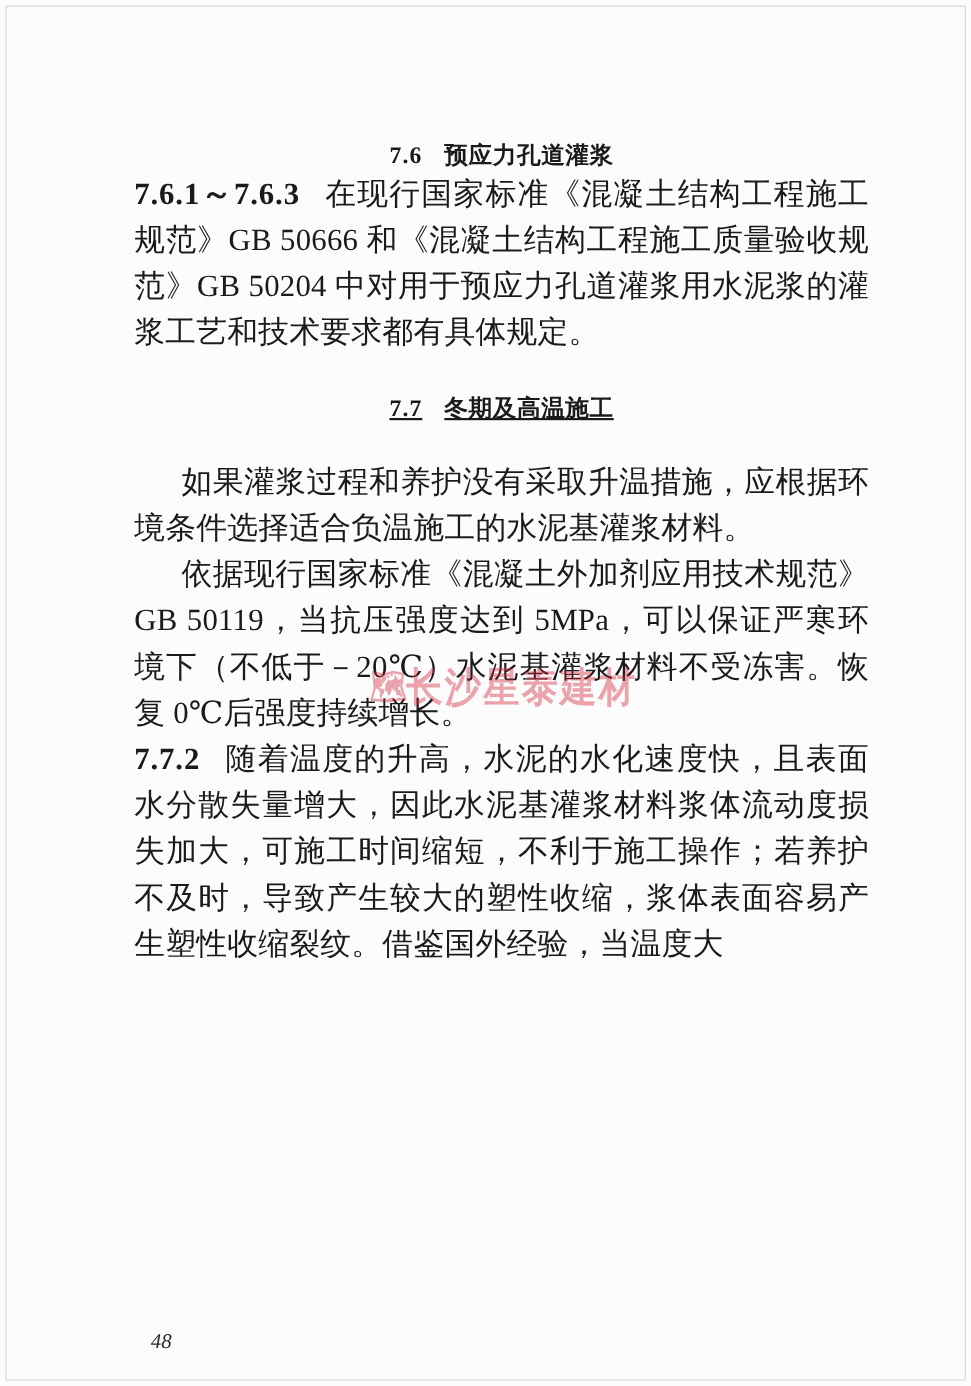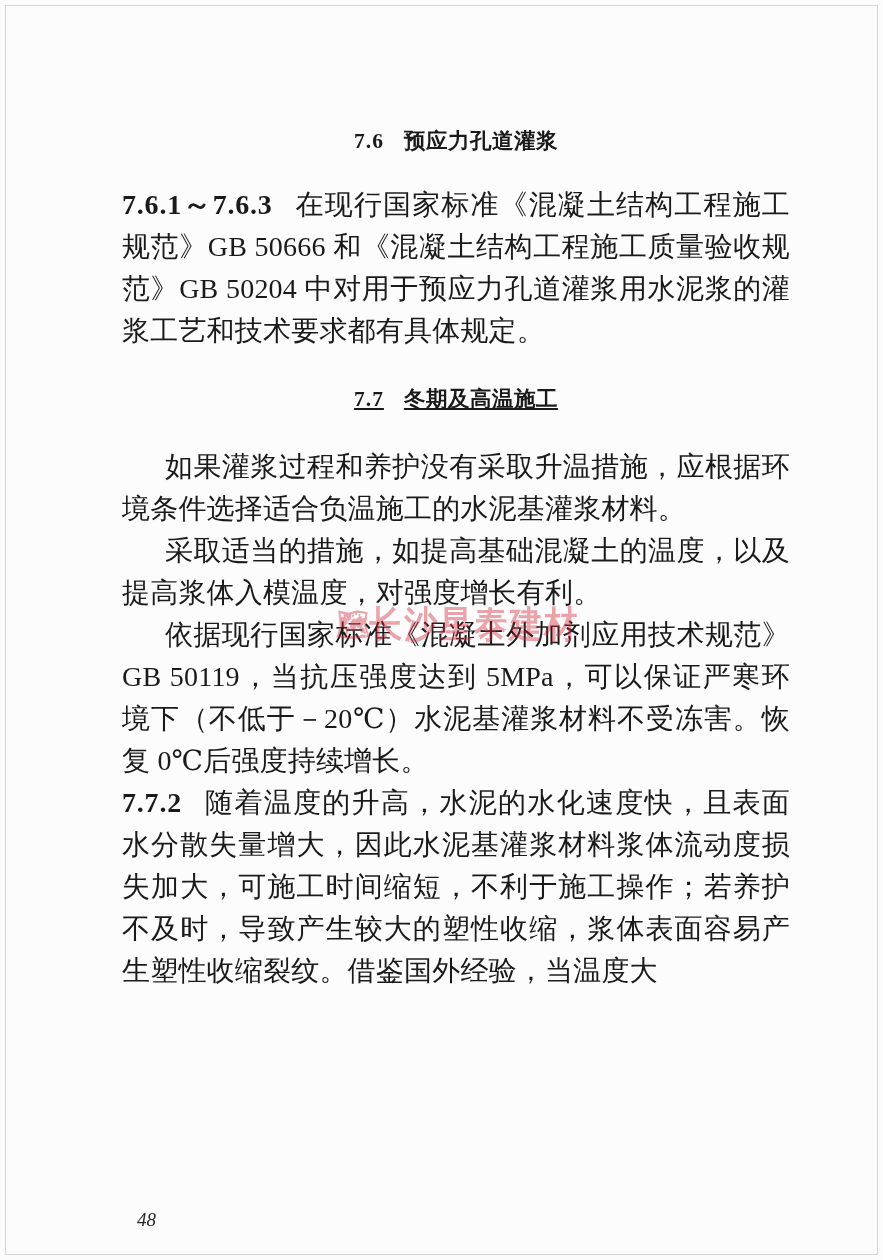--- a/index.html
+++ b/index.html
@@ -41,21 +41,21 @@
     padding: 0;
     line-height: 1.4;
   }
   .section-heading .num {
     letter-spacing: 1px;
   }
   .section-heading .gap {
     display: inline-block;
     width: 20px;
   }
-  .h-76 { margin-top: 14px; margin-bottom: 28px; }
+  .h-76 { margin-top: 14px; }
   .h-77 { margin-top: 32px; margin-bottom: 32px; text-decoration: underline; }
 
   p.body {
     margin: 0 0 0 0;
     font-size: 28px;
     line-height: 42px;
     text-align: justify;
     text-justify: inter-character;
     letter-spacing: 0.2px;
     word-break: break-all;
@@ -125,21 +125,20 @@
       <span class="clause-num">7.6.1～7.6.3</span><span class="clause-sep"></span><span>在现行国家标准《混凝土结构工程施工规范》GB 50666 和《混凝土结构工程施工质量验收规范》GB 50204 中对用于预应力孔道灌浆用水泥浆的灌浆工艺和技术要求都有具体规定。</span>
     </p>
 
     <h2 class="section-heading h-77">
       <span class="num">7.7</span><span class="gap"></span><span>冬期及高温施工</span>
     </h2>
 
 
     <p class="body indent">如果灌浆过程和养护没有采取升温措施，应根据环境条件选择适合负温施工的水泥基灌浆材料。</p>
 
-    <p class="body indent">采取适当的措施，如提高基础混凝土的温度，以及提高浆体入模温度，对强度增长有利。</p>
 
 
     <p class="body indent">依据现行国家标准《混凝土外加剂应用技术规范》GB 50119，当抗压强度达到 5MPa，可以保证严寒环境下（不低于－20℃）水泥基灌浆材料不受冻害。恢复 0℃后强度持续增长。</p>
 
     <p class="body clause">
       <span class="clause-num">7.7.2</span><span class="clause-sep"></span><span>随着温度的升高，水泥的水化速度快，且表面水分散失量增大，因此水泥基灌浆材料浆体流动度损失加大，可施工时间缩短，不利于施工操作；若养护不及时，导致产生较大的塑性收缩，浆体表面容易产生塑性收缩裂纹。借鉴国外经验，当温度大</span>
     </p>
 
   </div>
 

